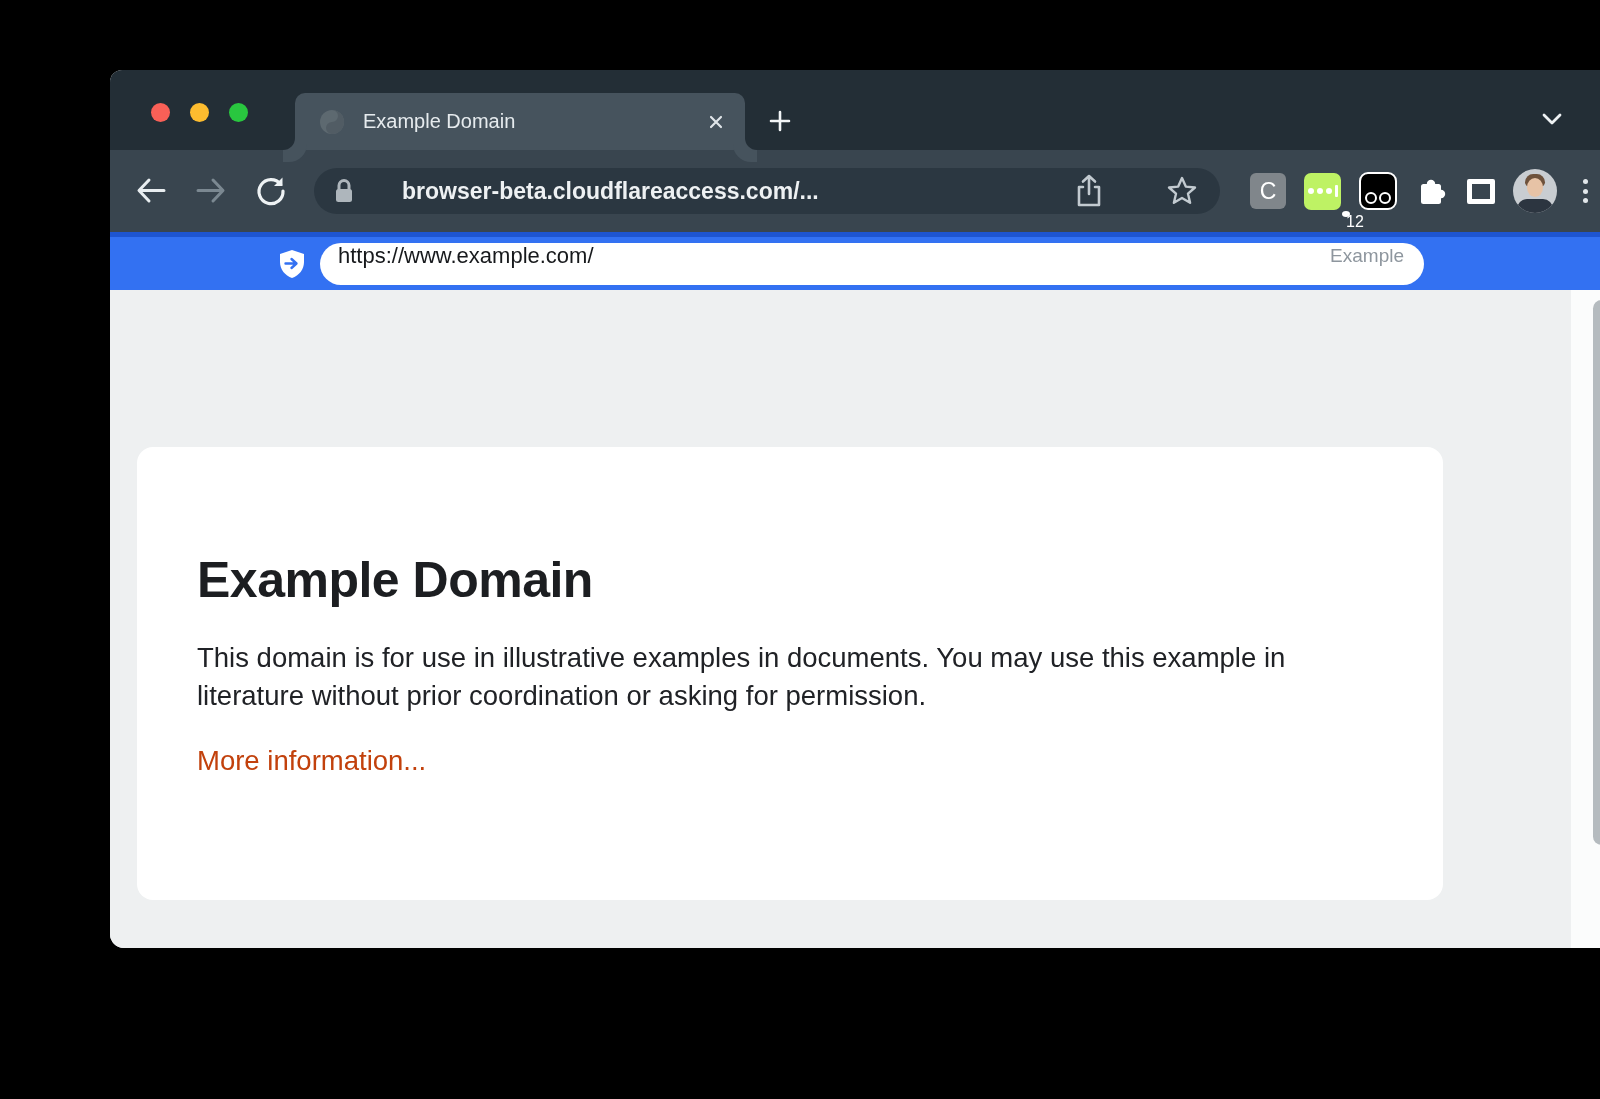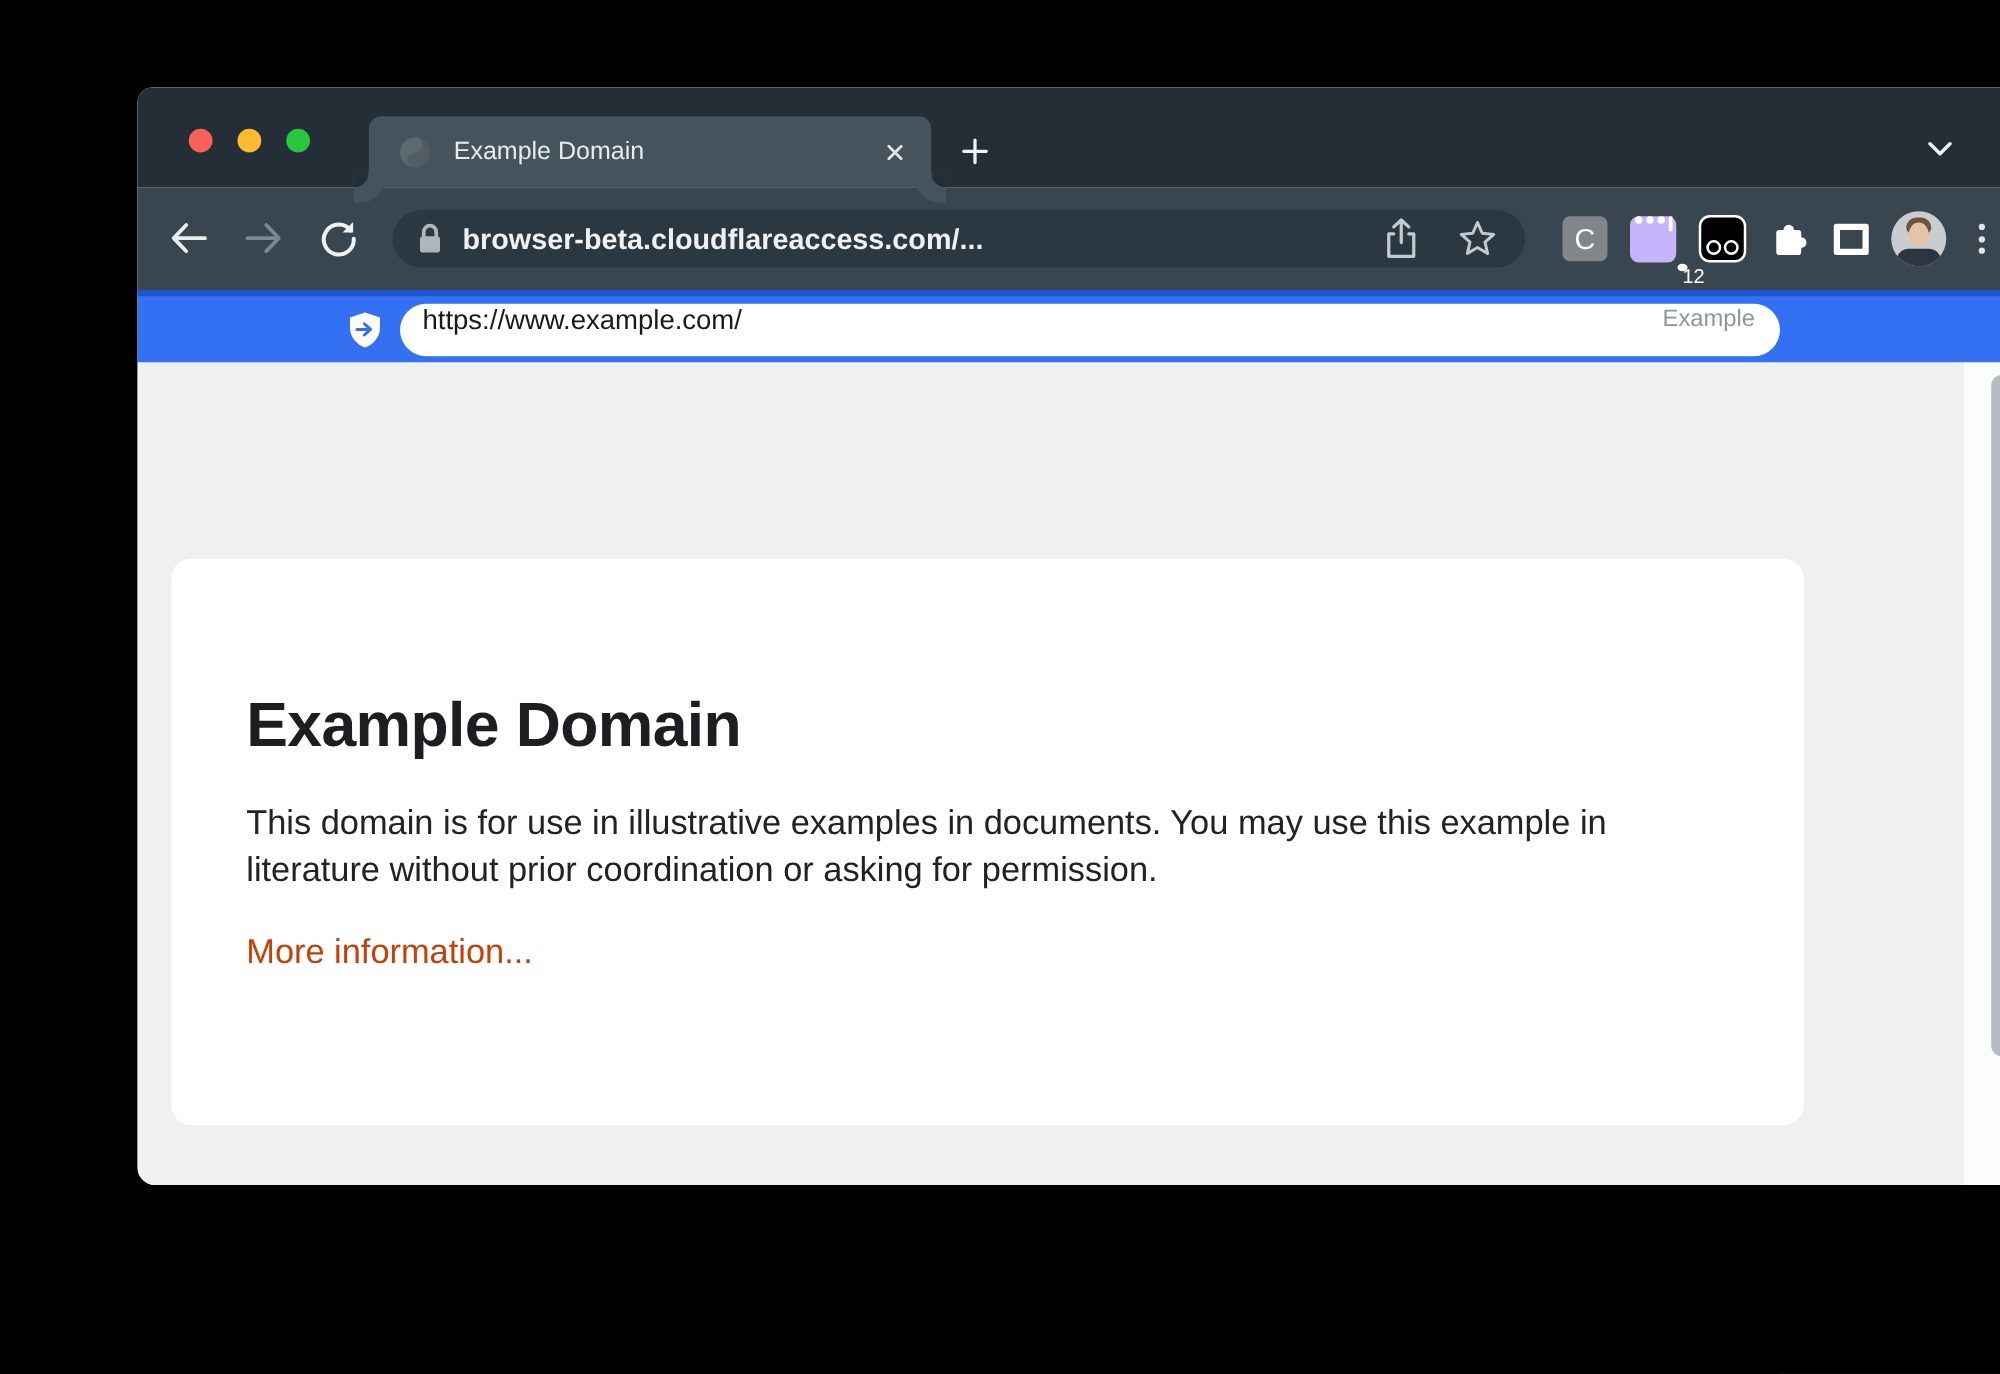--- a/index.html
+++ b/index.html
@@ -27,28 +27,28 @@
   .tab-title{ margin-left:18px; font-size:20px; font-weight:500; color:#e6ebee; flex:1; white-space:nowrap; overflow:hidden; }
   .tab-close{ margin-right:20px; width:18px; height:18px; display:flex; align-items:center; justify-content:center; cursor:pointer; }
   .newtab{ margin-left:22px; margin-bottom:16px; width:26px; height:26px; display:flex; align-items:center; justify-content:center; }
   .win-chevron{ position:absolute; right:50px; top:42px; }
 
   
   .toolbar{ height:82px; background:#39454f; display:flex; align-items:center; padding:0 26px 0 24px; flex:0 0 auto; }
   .nav-btn{ width:34px; height:34px; margin-right:26px; display:flex; align-items:center; justify-content:center; flex:0 0 auto; }
   .omnibox{
     flex:1; height:46px; background:#2b3741; border-radius:23px;
-    display:flex; align-items:center; padding:0 22px 0 18px; min-width:0; margin-right:30px;
+    display:flex; align-items:center; padding:0 22px 0 18px; min-width:0; margin-right:30px;gap:32px;
   }
   .omni-url{ margin-left:14px; font-size:23px; font-weight:700; color:#eef1f3; white-space:nowrap; overflow:hidden; flex:1; min-width:0; }
   .omni-ic{ flex:0 0 auto; display:flex; align-items:center; justify-content:center; }
   .omni-ic + .omni-ic{ margin-left:30px; }
   .ext{ display:flex; align-items:center; gap:18px; flex:0 0 auto; }
   .ext-c{ width:36px; height:36px; background:#80868b; border-radius:6px; color:#fff; font-size:23px; font-weight:500; display:flex; align-items:center; justify-content:center; }
-  .ext-red{ width:37px; height:37px; background:#c4b5fd; border-radius:7px; position:relative; display:flex; align-items:flex-start; justify-content:center; gap:3px; }
+  .ext-red{ width:37px; height:37px; background:#bef264; border-radius:7px; position:relative; display:flex; align-items:center; justify-content:center; gap:3px; }
   .ext-red i{ width:6px; height:6px; border-radius:50%; background:#fff; }
   .ext-red b{ width:3px; height:12px; background:#fff; border-radius:1px; }
   .ext-badge{ position:absolute; right:-9px; bottom:-7px; background:#6a7176; color:#fff; font-size:16px; font-weight:500; border-radius:4px; padding:0 4px; line-height:22px; font-style:normal; }
   .ext-glasses{ width:38px; height:38px; background:#000; border:2.5px solid #fff; border-radius:9px; display:flex; align-items:flex-end; justify-content:center; gap:2px; padding-bottom:4px; }
   .ext-glasses i{ width:12px; height:12px; border:2.5px solid #fff; border-radius:50%; }
   .ext-panel{ width:28px; height:25px; border:5px solid #fff; border-radius:2px; }
   .avatar{ width:44px; height:44px; border-radius:50%; background:#c9cdd1; position:relative; overflow:hidden; }
   .av-hair{ position:absolute; top:5px; left:12px; width:20px; height:13px; border-radius:10px 10px 6px 6px; background:#6e523c; }
   .av-face{ position:absolute; top:9px; left:14px; width:16px; height:19px; border-radius:50%; background:#e7c3a6; }
   .av-body{ position:absolute; bottom:-5px; left:4px; width:36px; height:19px; border-radius:10px 10px 0 0; background:#2c3540; }

